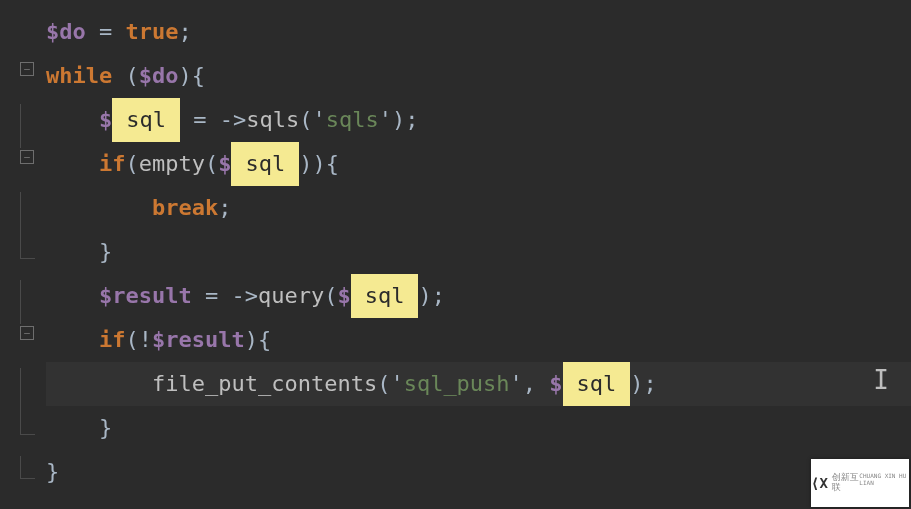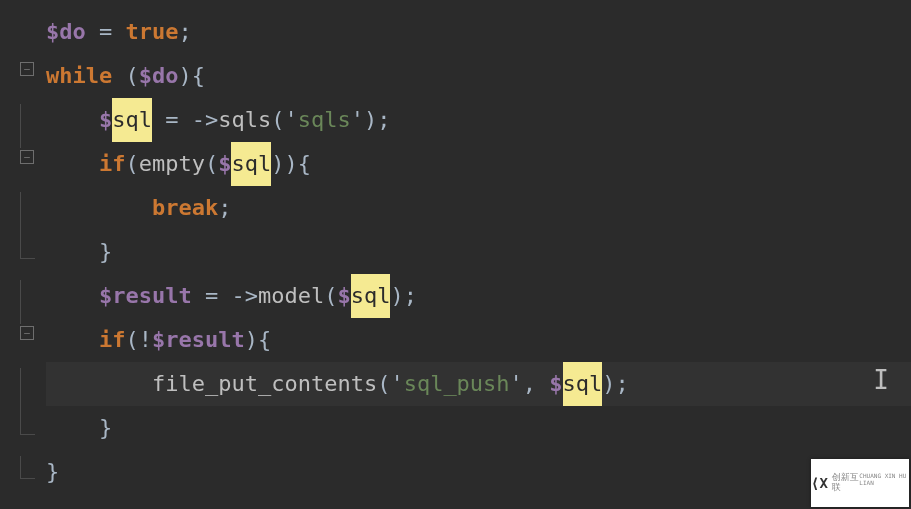--- a/index.html
+++ b/index.html
@@ -8,21 +8,21 @@
   .gutter{flex:0 0 40px;background:#2b2b2b;border-right:0;position:relative;}
   .code{flex:1;position:relative;padding:10px 0 0 6px;line-height:44px;}
   .row{height:44px;display:flex;align-items:center;white-space:pre;}
   .row.hl{background:#323232;}
   .kw{color:#cc7832;font-weight:bold;}
   .var{color:#9876aa;font-weight:bold;}
   .fn{color:#bfbfbf;}
   .str{color:#6a8759;}
   .op{color:#a9b7c6;}
   .punct{color:#a9b7c6;}
-  .sel{background:#f5ea92;color:#2b2b2b;padding:0 0px;}
+  .sel{background:#f5ea92;color:#2b2b2b;padding:0 14px;}
   .fold{position:absolute;left:20px;width:12px;height:12px;border:1px solid #6e6e6e;
     display:flex;align-items:center;justify-content:center;color:#6e6e6e;font-size:11px;line-height:1;}
   .guide{position:absolute;left:20px;width:14px;border-left:1px solid #4a4a4a;height:44px;}
   .branch{position:absolute;left:20px;width:14px;height:22px;border-left:1px solid #4a4a4a;
     border-bottom:1px solid #4a4a4a;}
   .caret-ibeam{position:absolute;right:22px;top:365px;color:#bdbdbd;font-size:26px;}
   .watermark{position:absolute;right:2px;bottom:2px;width:98px;height:48px;background:#fff;
     display:flex;align-items:center;justify-content:center;font-size:9px;color:#888;box-shadow:0 0 4px rgba(0,0,0,.4);}
   .watermark .logo{display:flex;align-items:center;gap:4px;}
   .watermark .x{font-weight:bold;color:#333;font-size:14px;}
@@ -44,21 +44,21 @@
     <div class="branch" style="top:412px"></div>
     <div class="branch" style="top:456px"></div>
   </div>
   <div class="code" id="code-area">
       <div class="row"><span></span><span class="var">$do</span><span class="op"> = </span><span class="kw">true</span><span class="punct">;</span></div>
       <div class="row"><span></span><span class="kw">while</span><span class="op"> (</span><span class="var">$do</span><span class="punct">){</span></div>
       <div class="row"><span>    </span><span class="var">$</span><span class="sel">sql</span><span class="op"> = </span><span class="op">-&gt;</span><span class="fn">sqls</span><span class="punct">('</span><span class="str">sqls</span><span class="punct">');</span></div>
       <div class="row"><span>    </span><span class="kw">if</span><span class="punct">(</span><span class="fn">empty</span><span class="punct">(</span><span class="var">$</span><span class="sel">sql</span><span class="punct">)){</span></div>
       <div class="row"><span>        </span><span class="kw">break</span><span class="punct">;</span></div>
       <div class="row"><span>    </span><span class="punct">}</span></div>
-      <div class="row"><span>    </span><span class="var">$result</span><span class="op"> = </span><span class="op">-&gt;</span><span class="fn">model</span><span class="punct">(</span><span class="var">$</span><span class="sel">sql</span><span class="punct">);</span></div>
+      <div class="row"><span>    </span><span class="var">$result</span><span class="op"> = </span><span class="op">-&gt;</span><span class="fn">query</span><span class="punct">(</span><span class="var">$</span><span class="sel">sql</span><span class="punct">);</span></div>
       <div class="row"><span>    </span><span class="kw">if</span><span class="punct">(!</span><span class="var">$result</span><span class="punct">){</span></div>
       <div class="row hl"><span>        </span><span class="fn">file_put_contents</span><span class="punct">('</span><span class="str">sql_push</span><span class="punct">', </span><span class="var">$</span><span class="sel">sql</span><span class="punct">);</span></div>
       <div class="row"><span>    </span><span class="punct">}</span></div>
       <div class="row"><span></span><span class="punct">}</span></div>
     </div>
   <div class="caret-ibeam">I</div>
   <div class="scrollbar"></div>
   <div class="watermark">
     <div class="logo">
       <span class="x">⟨X</span>

